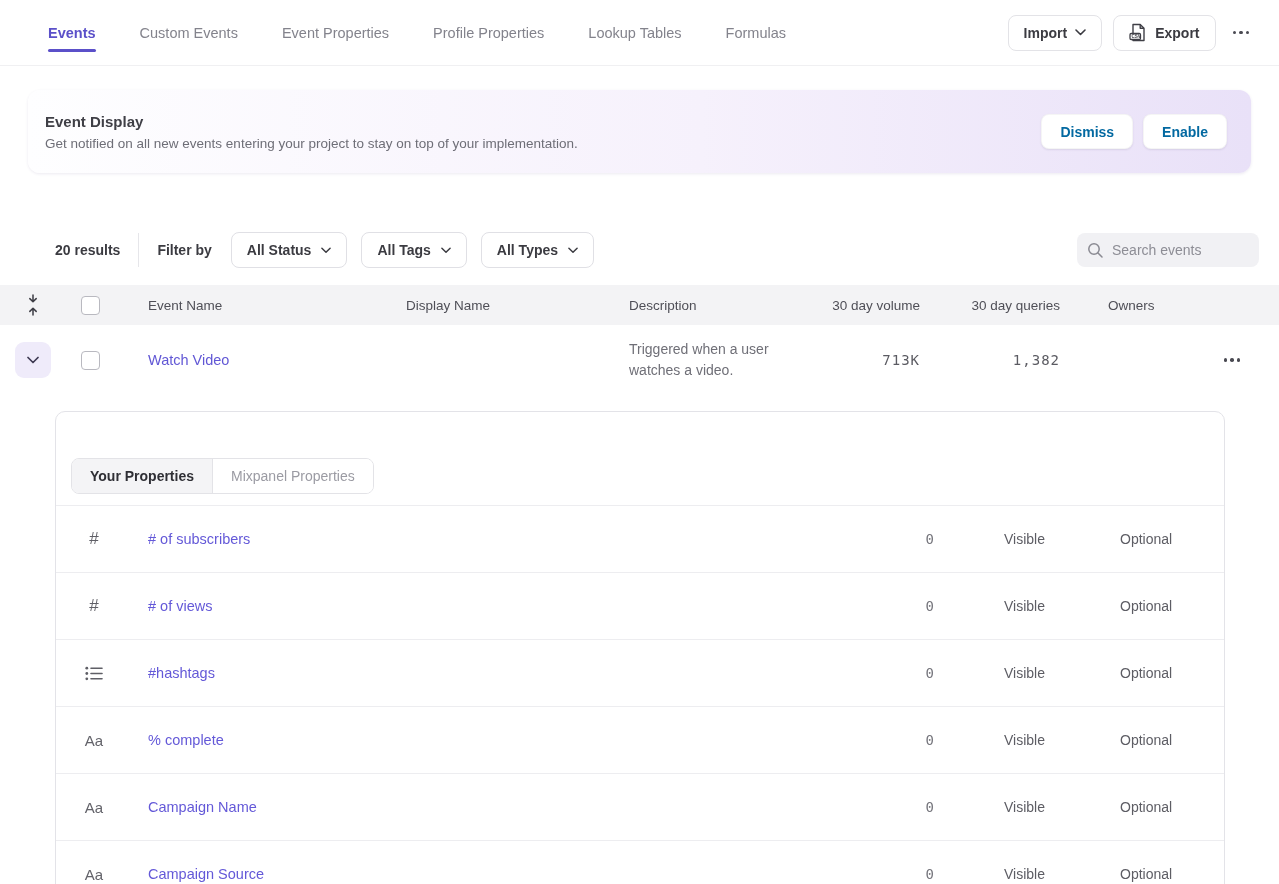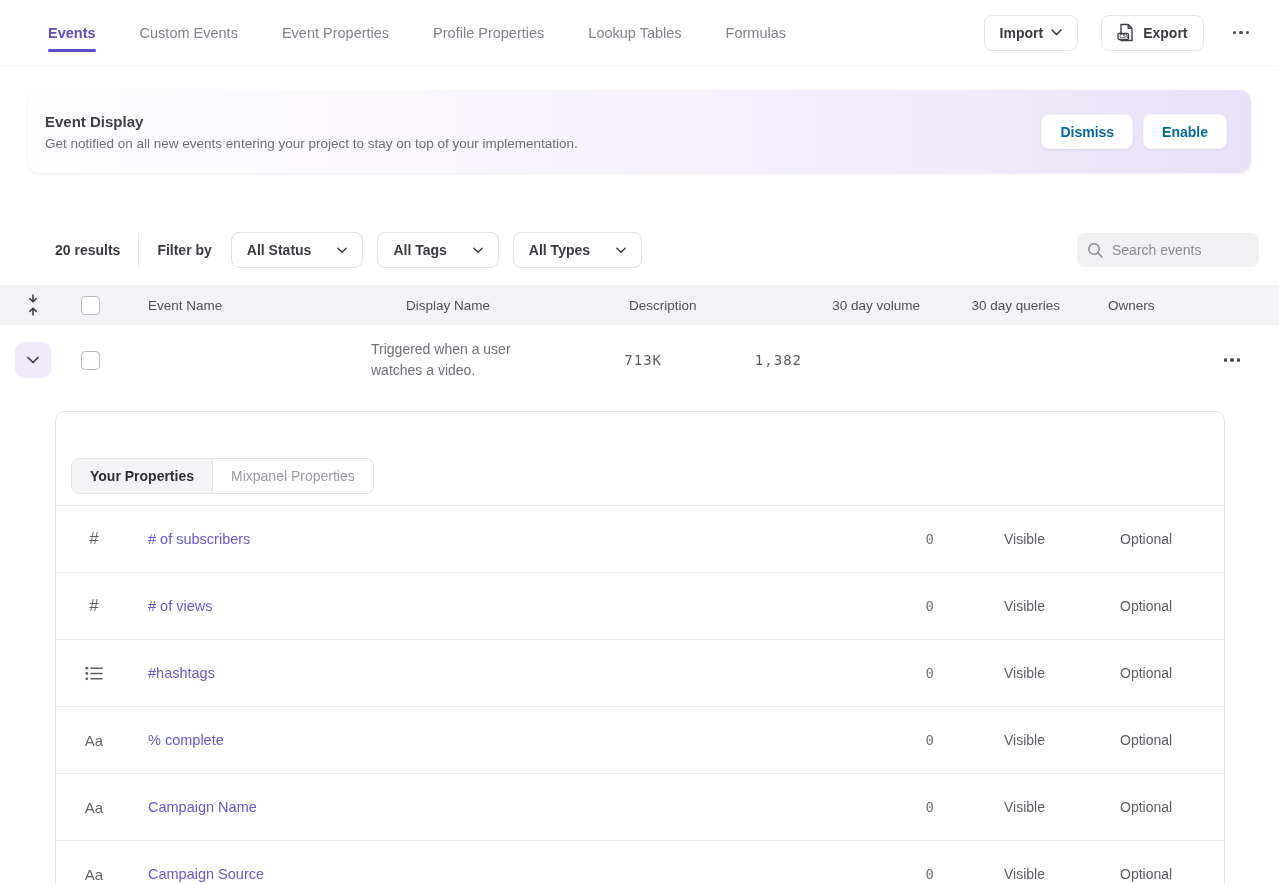--- a/index.html
+++ b/index.html
@@ -6,21 +6,21 @@
   html,body { width:1279px; height:884px; overflow:hidden; background:#fff;
     font-family:"Liberation Sans", sans-serif; color:#3c3c42; }
 
   
   .topnav { height:66px; display:flex; align-items:center; border-bottom:1px solid #f0f0f2; background:#fff; }
   .nav-tabs { display:flex; gap:44px; margin-left:48px; }
   .nav-tab { font-size:14.5px; color:#83838c; cursor:pointer; position:relative; padding:23px 0; }
   .nav-tab.active { color:#5b50c9; font-weight:700; }
   .nav-tab.active::after { content:""; position:absolute; left:0; right:0; bottom:12px; height:3px;
     background:#5b50c9; border-radius:3px; }
-  .nav-actions { margin-left:auto; margin-right:24px; display:flex; align-items:center; gap:23px;padding-left:32px; }
+  .nav-actions { margin-left:auto; margin-right:24px; display:flex; align-items:center; gap:11px;padding-left:32px; }
   .btn-outline { display:flex; align-items:center; gap:8px; height:36px; padding:0 15px;
     border:1px solid #e3e3e7; border-radius:8px; background:#fff; font-size:14px; font-weight:700;
     color:#3b3b41; cursor:pointer; }
   .dots { display:flex; gap:3px; align-items:center; padding:8px 6px; cursor:pointer; }
   .dots i { width:3.5px; height:3.5px; border-radius:50%; background:#4a4a52; }
 
   
   .banner { margin:24px 28px 0; height:83px; border-radius:12px; display:flex; align-items:center;
     padding:0 24px 0 17px;
     background:linear-gradient(90deg,#fefeff 0%, #f6f1fc 55%, #e9e1f8 100%);
@@ -31,21 +31,21 @@
   .btn-white { height:35px; padding:0 18px; background:#fff; border:1px solid rgba(0,0,0,.04);
     border-radius:8px; font-size:14px; font-weight:700; color:#0369a1; cursor:pointer;
     box-shadow:0 1px 2px rgba(40,30,80,.10); }
 
   
   .filter-row { margin:59px 20px 0 55px; height:36px; display:flex; align-items:center; }
   .results { font-size:14px; font-weight:700; color:#3b3b41; }
   .vdivider { width:1px; height:34px; background:#e6e6ea; margin:0 18px; }
   .filter-by { font-size:14px; font-weight:700; color:#3b3b41; margin-right:19px; }
   .pills { display:flex; gap:14px; }
-  .pill { display:flex; align-items:center; gap:26px; height:36px; padding:0 15px;
+  .pill { display:flex; align-items:center; gap:10px; height:36px; padding:0 15px;
     border:1px solid #e0e0e5; border-radius:8px; background:#fff; font-size:14px; font-weight:700;
     color:#3b3b41; cursor:pointer; }
   .search { margin-left:auto; width:182px; height:34px; background:#f1f1f4; border-radius:8px;
     display:flex; align-items:center; padding:0 10px; gap:8px; }
   .search input { border:0; outline:0; background:transparent; font-size:14px; color:#3c3c42;
     width:100%; font-family:"Liberation Sans",sans-serif; }
   .search input::placeholder { color:#8d8d95; }
 
   
   .thead { margin-top:17px; height:40px; background:#f3f3f5; display:flex; align-items:center;
@@ -203,20 +203,21 @@
   <div class="c-exp">
     <div class="expander">
       <svg width="12" height="8" viewBox="0 0 12 8">
           <path d="M1 1.5l5 5 5-5" fill="none" stroke="#3f3a52" stroke-width="1.7" stroke-linecap="round" stroke-linejoin="round"></path>
         </svg>
     </div>
   </div>
   <div class="c-check">
       <div class="checkbox"></div>
     </div>
+  <div class="c-name"><span class="event-link">Watch Video</span></div>
   <div class="c-display"></div>
   <div class="c-desc">
       <div class="desc-text">Triggered when a user watches a video.</div>
     </div>
   <div class="c-vol"><span class="num">713K</span></div>
   <div class="c-qry"><span class="num">1,382</span></div>
   <div class="c-own"></div>
   <div class="c-act">
       <div class="dots">
         <i></i>

